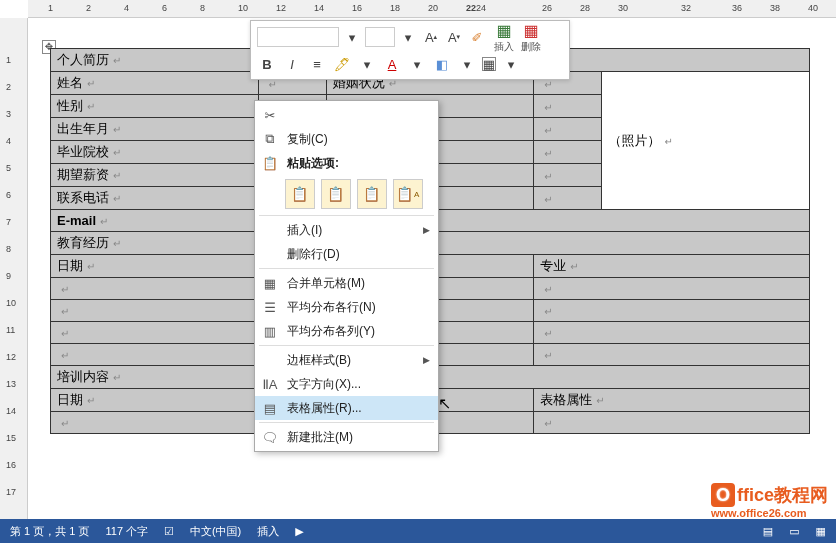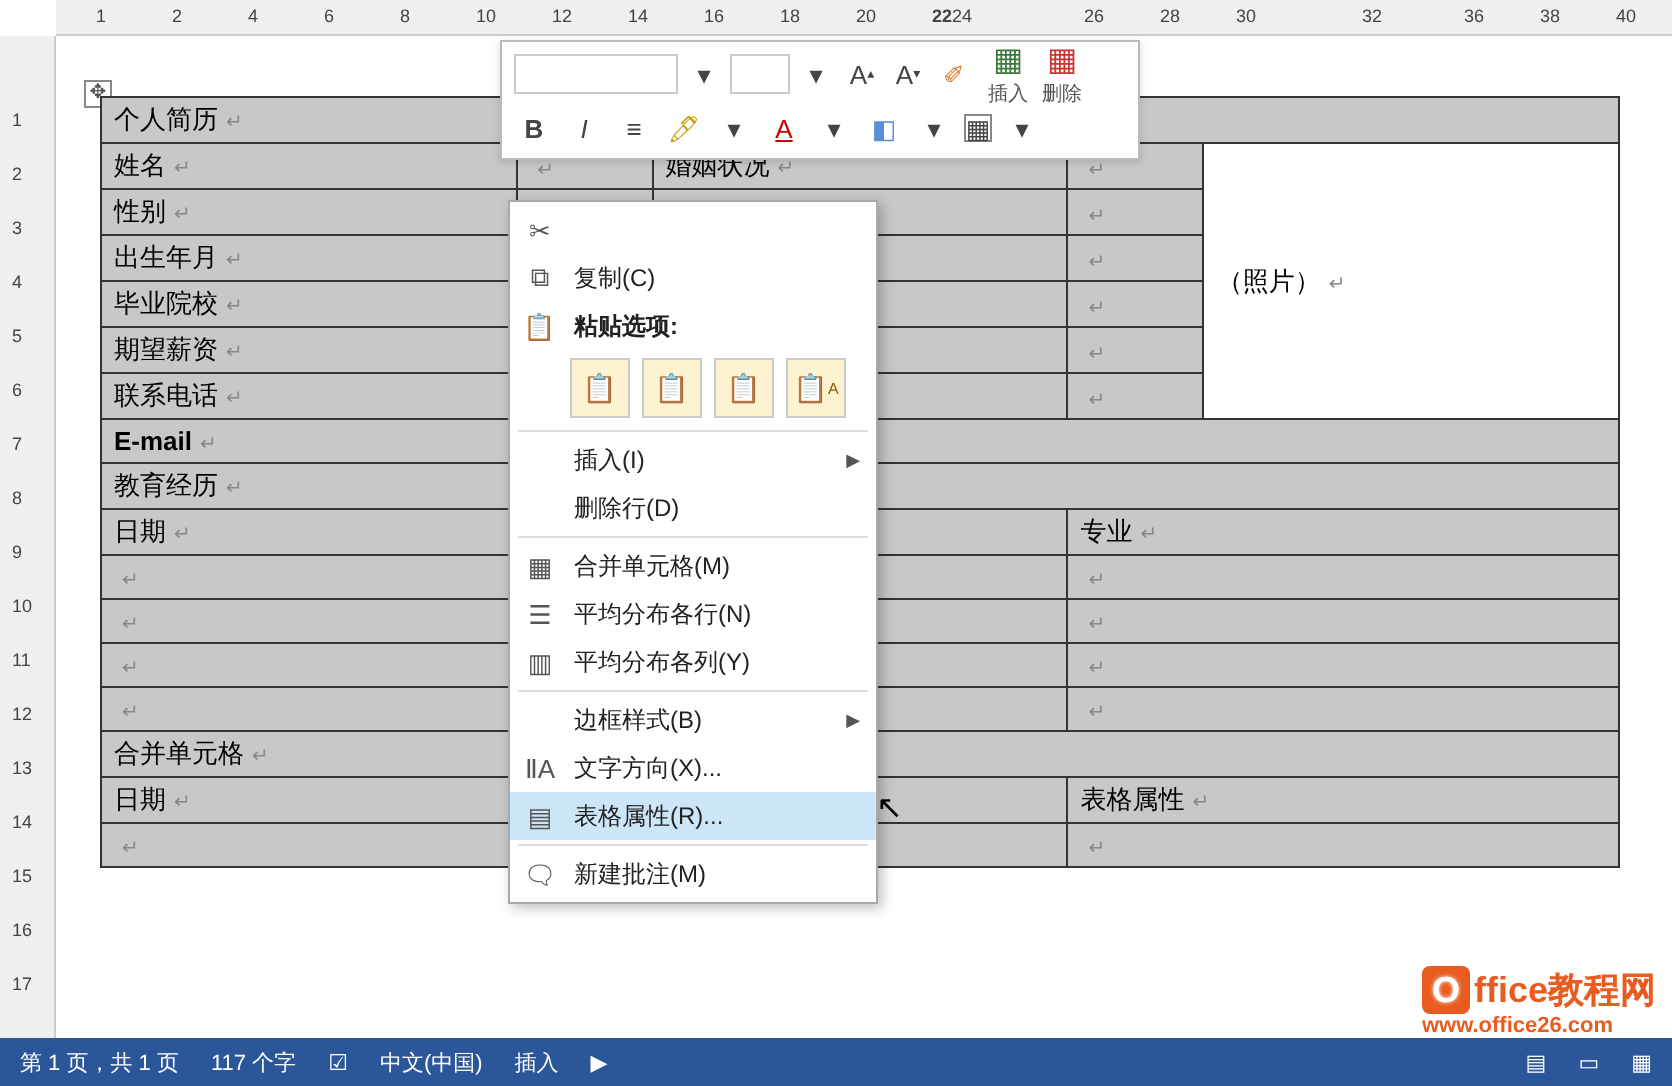--- a/index.html
+++ b/index.html
@@ -156,21 +156,21 @@
           <td><span class="pmark">↵</span></td>
           <td colspan="2"><span class="pmark">↵</span></td>
           <td colspan="2"><span class="pmark">↵</span></td>
         </tr>
   <tr>
           <td><span class="pmark">↵</span></td>
           <td colspan="2"><span class="pmark">↵</span></td>
           <td colspan="2"><span class="pmark">↵</span></td>
         </tr>
   <tr>
-          <td colspan="5"><span>合并单元格</span><span class="pmark">↵</span></td>
+          <td colspan="5"><span>培训内容</span><span class="pmark">↵</span></td>
         </tr>
   <tr>
     <td><span>日期</span><span class="pmark">↵</span></td>
     <td colspan="2"><span>培训机构</span><span class="pmark">↵</span></td>
     <td colspan="2"><span>表格属性</span><span class="pmark">↵</span></td>
   </tr>
   <tr>
           <td><span class="pmark">↵</span></td>
           <td colspan="2"><span class="pmark">↵</span></td>
           <td colspan="2"><span class="pmark">↵</span></td>

